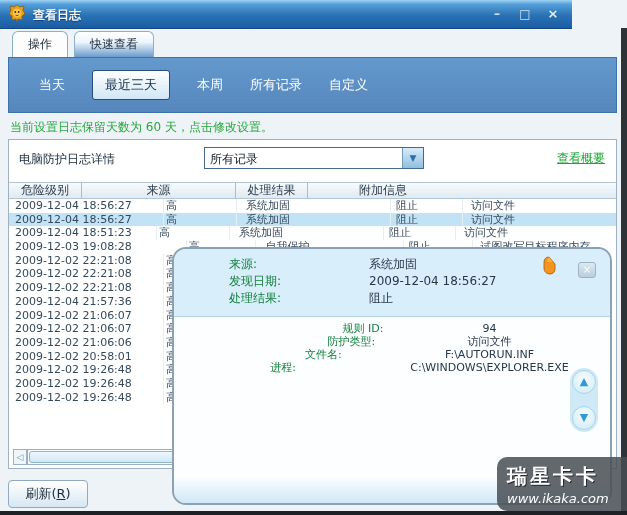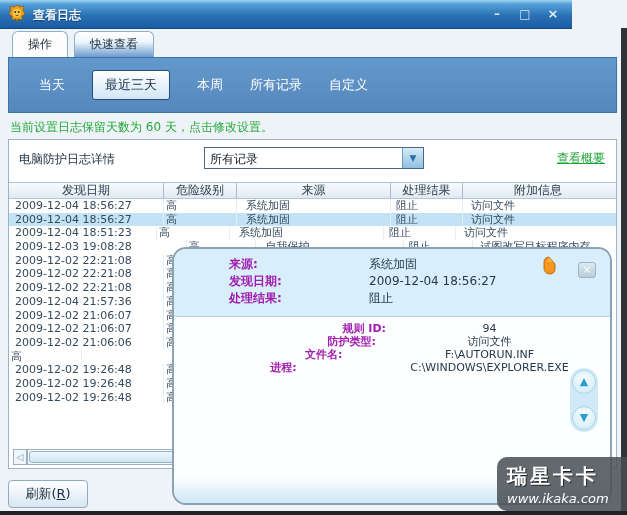--- a/index.html
+++ b/index.html
@@ -88,21 +88,21 @@
   .popup{position:absolute;left:172px;top:247px;width:440px;height:258px;box-sizing:border-box;
     background:#fcfeff;border:2px solid #8aa2b4;border-radius:14px;overflow:hidden;z-index:5;}
   .popup::after{content:"";position:absolute;left:0;bottom:0;width:100%;height:26px;
     background:linear-gradient(180deg,rgba(214,236,248,0),#cfe7f5);}
   .popup-top{position:absolute;left:0;top:0;width:100%;height:68px;box-sizing:border-box;
     background:#d8eefa;border-bottom:1px solid #b5d3e4;padding-top:7px;}
   .pf-row{display:flex;}
   .popup-top .pf-row{height:17px;font-size:12px;line-height:17px;}
   .popup-details{position:absolute;left:0;top:73px;width:100%;}
   .popup-details .pf-row{height:13px;font-size:11px;line-height:13px;justify-content:center;}
-  .pf-label{margin-left:55px;width:140px;color:#a21caf;flex:none;font-weight:bold;}
+  .pf-label{margin-left:55px;width:140px;color:#15803d;flex:none;}
   .pf-value{color:#26384a;white-space:nowrap;}
   .cursor{position:absolute;right:52px;top:7px;}
   .popup-close{position:absolute;right:14px;top:13px;width:18px;height:16px;box-sizing:border-box;
     background:linear-gradient(180deg,#dceaf2,#b9cdd9);border:1px solid #9cb4c2;border-radius:3px;
     color:#ffffff;font-size:10px;line-height:14px;text-align:center;cursor:pointer;}
   .nav-capsule{position:absolute;right:12px;top:119px;width:28px;height:64px;background:#cfe9f6;
     border-radius:14px;display:flex;flex-direction:column;justify-content:space-between;
     align-items:center;padding:2px 0;box-sizing:border-box;}
   .nav-btn{width:24px;height:24px;border-radius:50%;box-sizing:border-box;
     background:radial-gradient(circle at 50% 35%,#f6fcfe,#cfeaf7);border:1px solid #a8d4ea;
@@ -159,21 +159,20 @@
 
   <div class="main-box">
     <span class="detail-label">电脑防护日志详情</span>
     <div class="dropdown">
       <span class="dd-value">所有记录</span>
       <span class="dd-arrow">▼</span>
     </div>
     <a class="summary-link">查看概要</a>
 
     <div class="thead">
-        <div class="th" style="width: 155px;">发现日期</div>
         <div class="th" style="width: 73px;">危险级别</div>
         <div class="th" style="width: 154px;">来源</div>
         <div class="th" style="width: 72px;">处理结果</div>
         <div class="th" style="width: 150px;">附加信息</div>
       </div>
     <div class="tbody">
         <div class="tr">
           <div class="td td0" style="width: 155px;">2009-12-04 18:56:27</div>
           <div class="td td1" style="width: 73px;">高</div>
           <div class="td td2" style="width: 154px;">系统加固</div>
@@ -244,20 +243,21 @@
           <div class="td td4" style="width: 150px;"></div>
         </div>
         <div class="tr">
           <div class="td td0" style="width: 155px;">2009-12-02 21:06:06</div>
           <div class="td td1" style="width: 73px;">高</div>
           <div class="td td2" style="width: 154px;"></div>
           <div class="td td3" style="width: 72px;"></div>
           <div class="td td4" style="width: 150px;"></div>
         </div>
         <div class="tr">
+          <div class="td td0" style="width: 155px;">2009-12-02 20:58:01</div>
           <div class="td td1" style="width: 73px;">高</div>
           <div class="td td2" style="width: 154px;"></div>
           <div class="td td3" style="width: 72px;"></div>
           <div class="td td4" style="width: 150px;"></div>
         </div>
         <div class="tr">
           <div class="td td0" style="width: 155px;">2009-12-02 19:26:48</div>
           <div class="td td1" style="width: 73px;">高</div>
           <div class="td td2" style="width: 154px;"></div>
           <div class="td td3" style="width: 72px;"></div>

